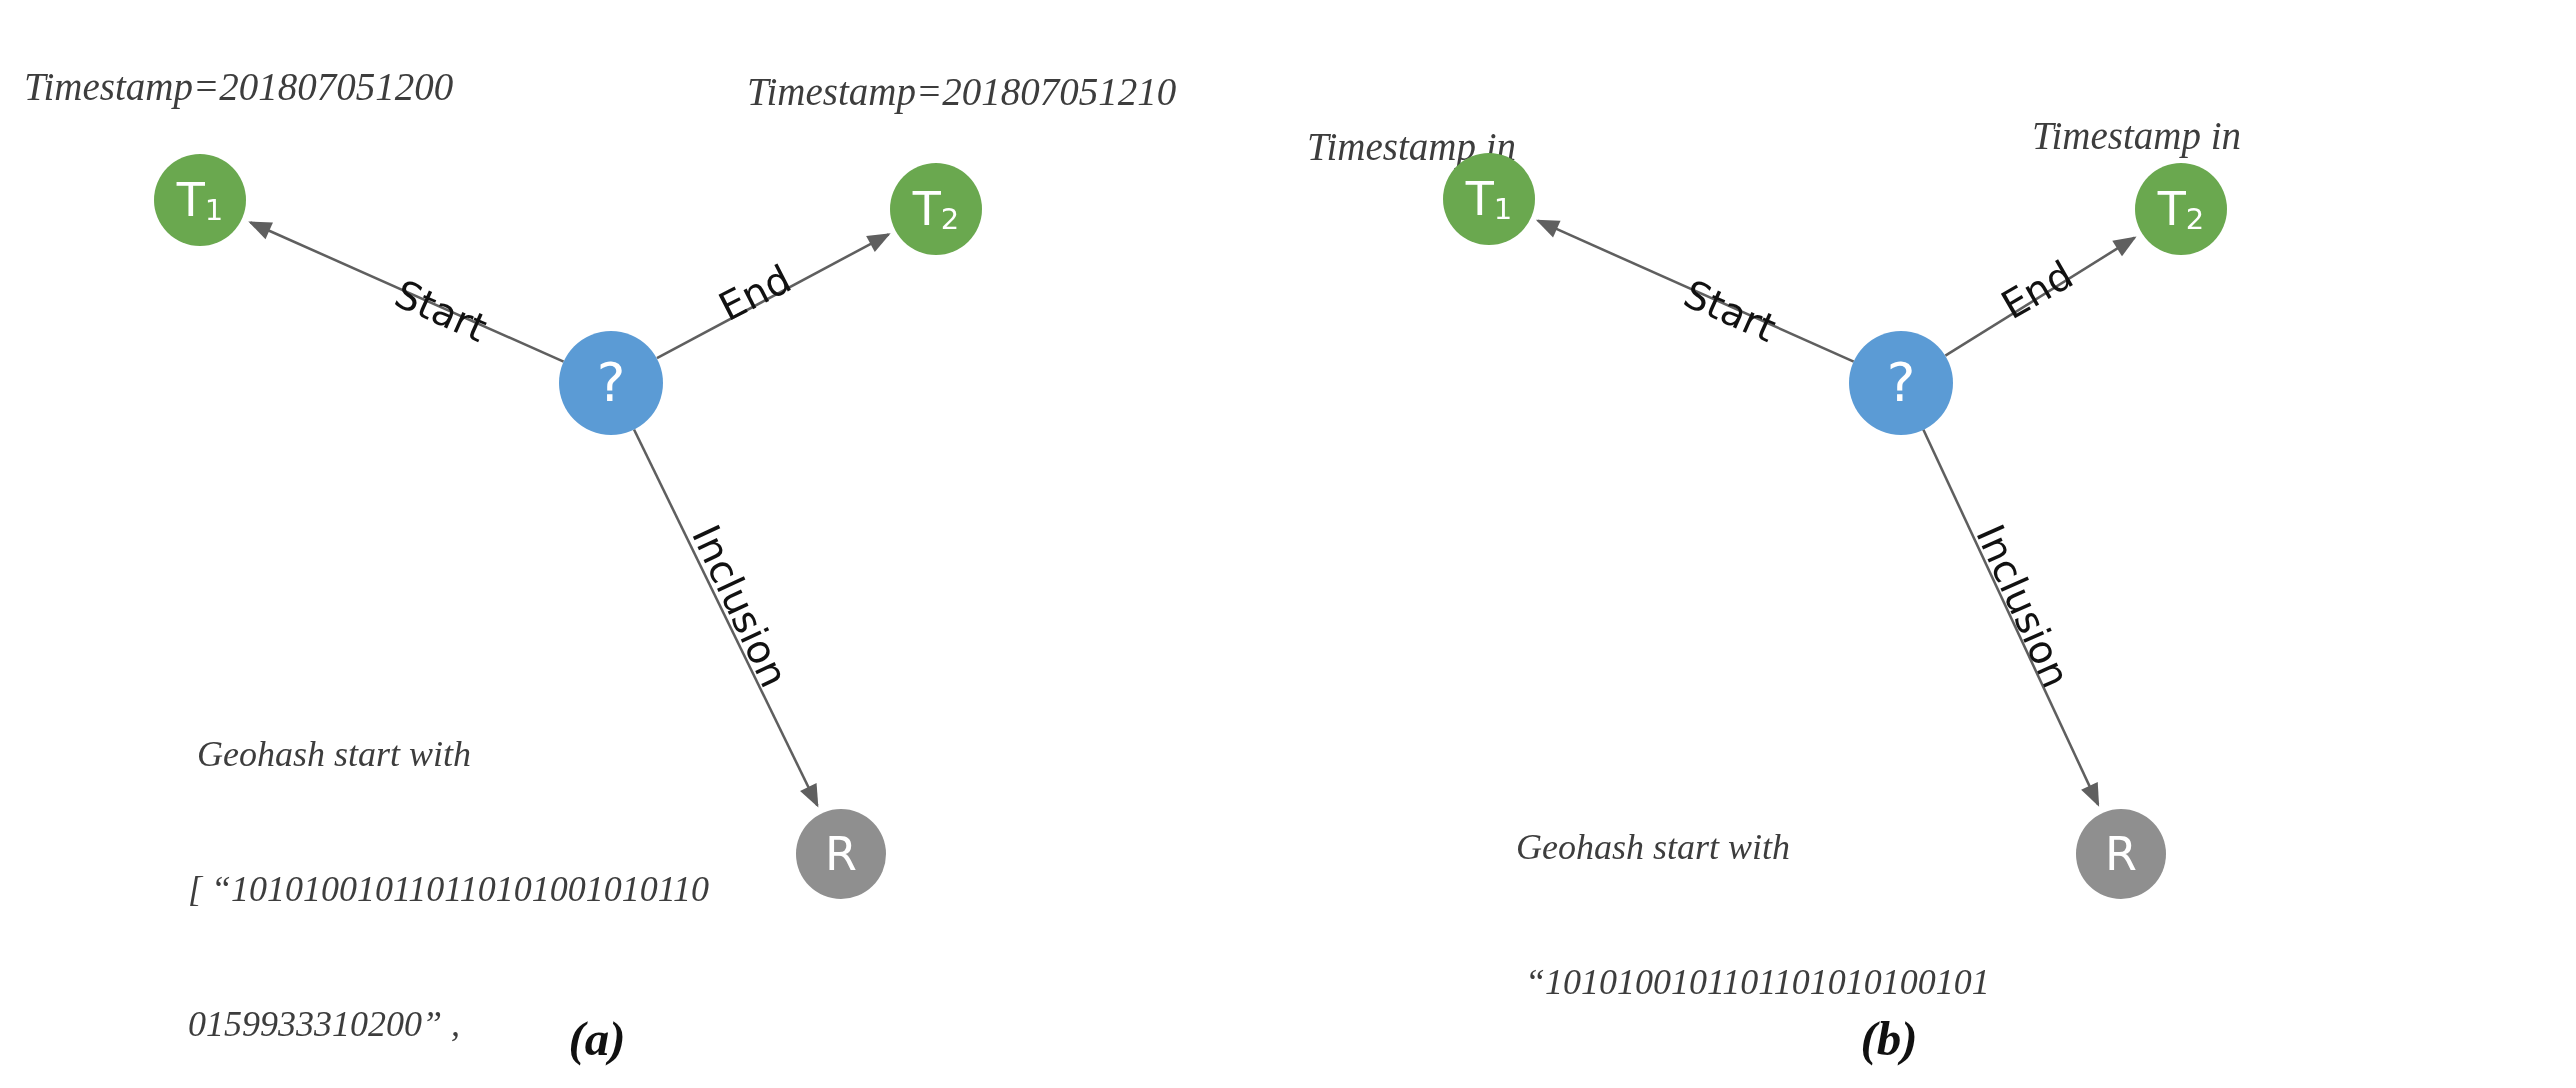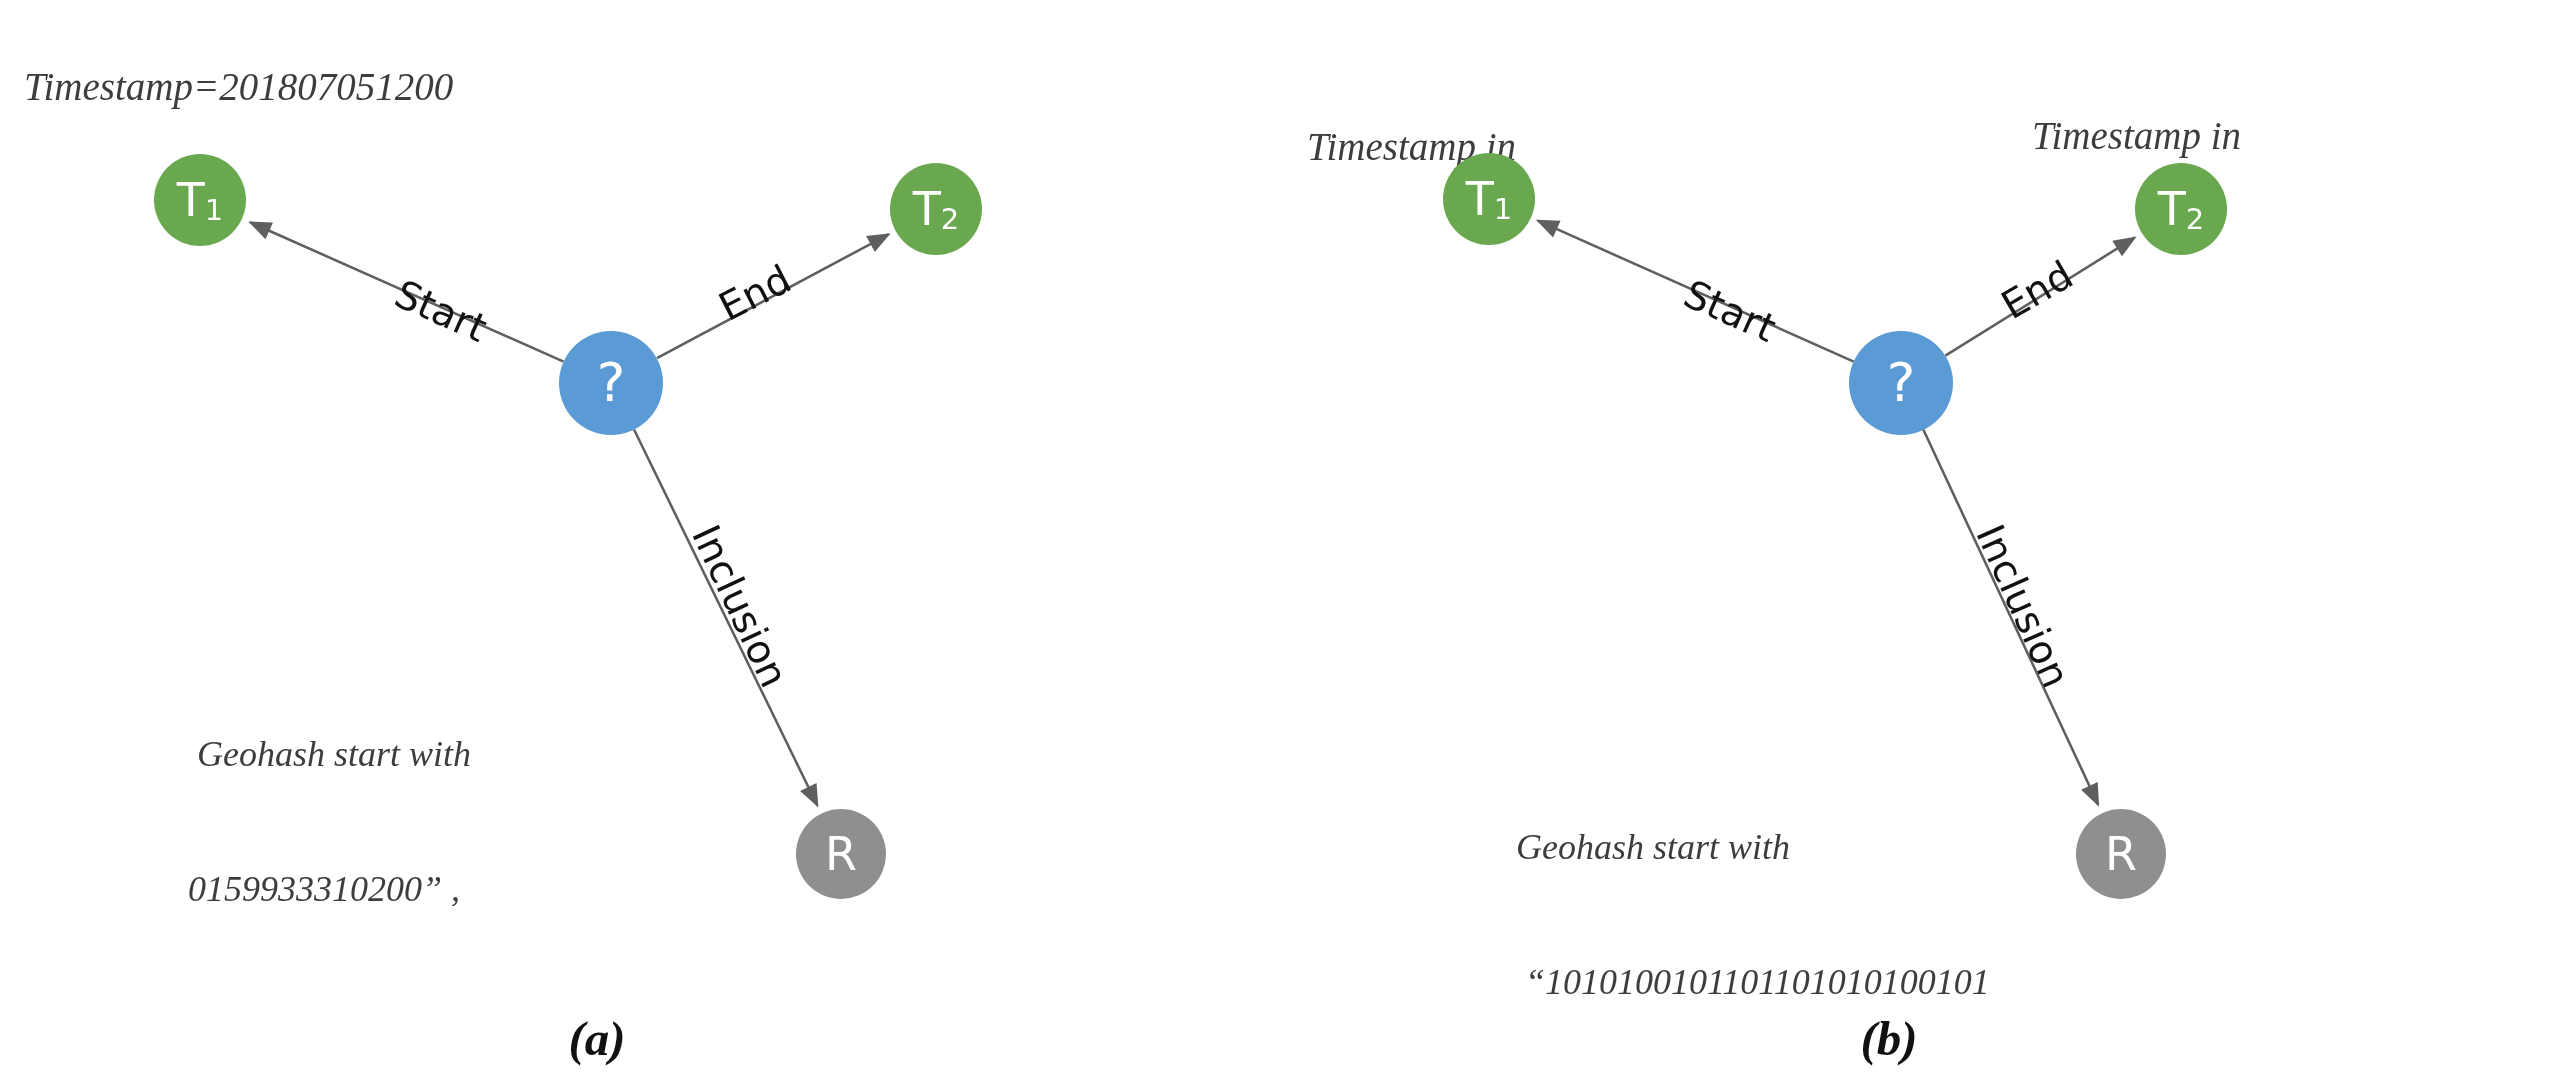--- a/index.html
+++ b/index.html
@@ -48,20 +48,21 @@
     <line x1="664" y1="426" x2="295" y2="262" marker-end="url(#arrow)"></line>
     <line x1="774" y1="422" x2="1047" y2="276" marker-end="url(#arrow)"></line>
     <line x1="747" y1="506" x2="963" y2="949" marker-end="url(#arrow)"></line>
     <line x1="2184" y1="426" x2="1812" y2="260" marker-end="url(#arrow)"></line>
     <line x1="2292" y1="419" x2="2515" y2="280" marker-end="url(#arrow)"></line>
     <line x1="2266" y1="506" x2="2472" y2="948" marker-end="url(#arrow)"></line>
   </svg>
 
   <div class="annot" style="left:24px;top:65px;">Timestamp=201807051200</div>
 
+  <div class="annot" style="left:747px;top:70px;">Timestamp=201807051210</div>
 
   <div class="node green" style="left:154px;top:154px;width:92px;height:92px;">
     <span class="main">T</span>
       <sub>1</sub>
   </div>
 
   <div class="node green" style="left:890px;top:163px;width:92px;height:92px;">
     <span class="main">T</span>
       <sub>2</sub>
   </div>
@@ -73,20 +74,21 @@
   <div class="node gray" style="left:796px;top:809px;width:90px;height:90px;">
     <span class="main">R</span>
   </div>
 
   <div class="edge-label" style="left:441px;top:311px;transform:translate(-50%,-50%) rotate(24deg);">Start</div>
   <div class="edge-label" style="left:755px;top:293px;transform:translate(-50%,-50%) rotate(-27deg);">End</div>
   <div class="edge-label" style="left:740px;top:606px;transform:translate(-50%,-50%) rotate(65deg);">Inclusion</div>
 
   <div class="geohash" style="left:188px;top:642px;">
     <div> Geohash start with</div>
+    <div>[ “101010010110110101001010110</div>
     <div>0159933310200” ,</div>
     
     
     
     
   </div>
 
   <div class="caption" style="left:597px;top:1010px;">(a)</div>
 
   <div class="annot" style="left:1307px;top:37px;">

